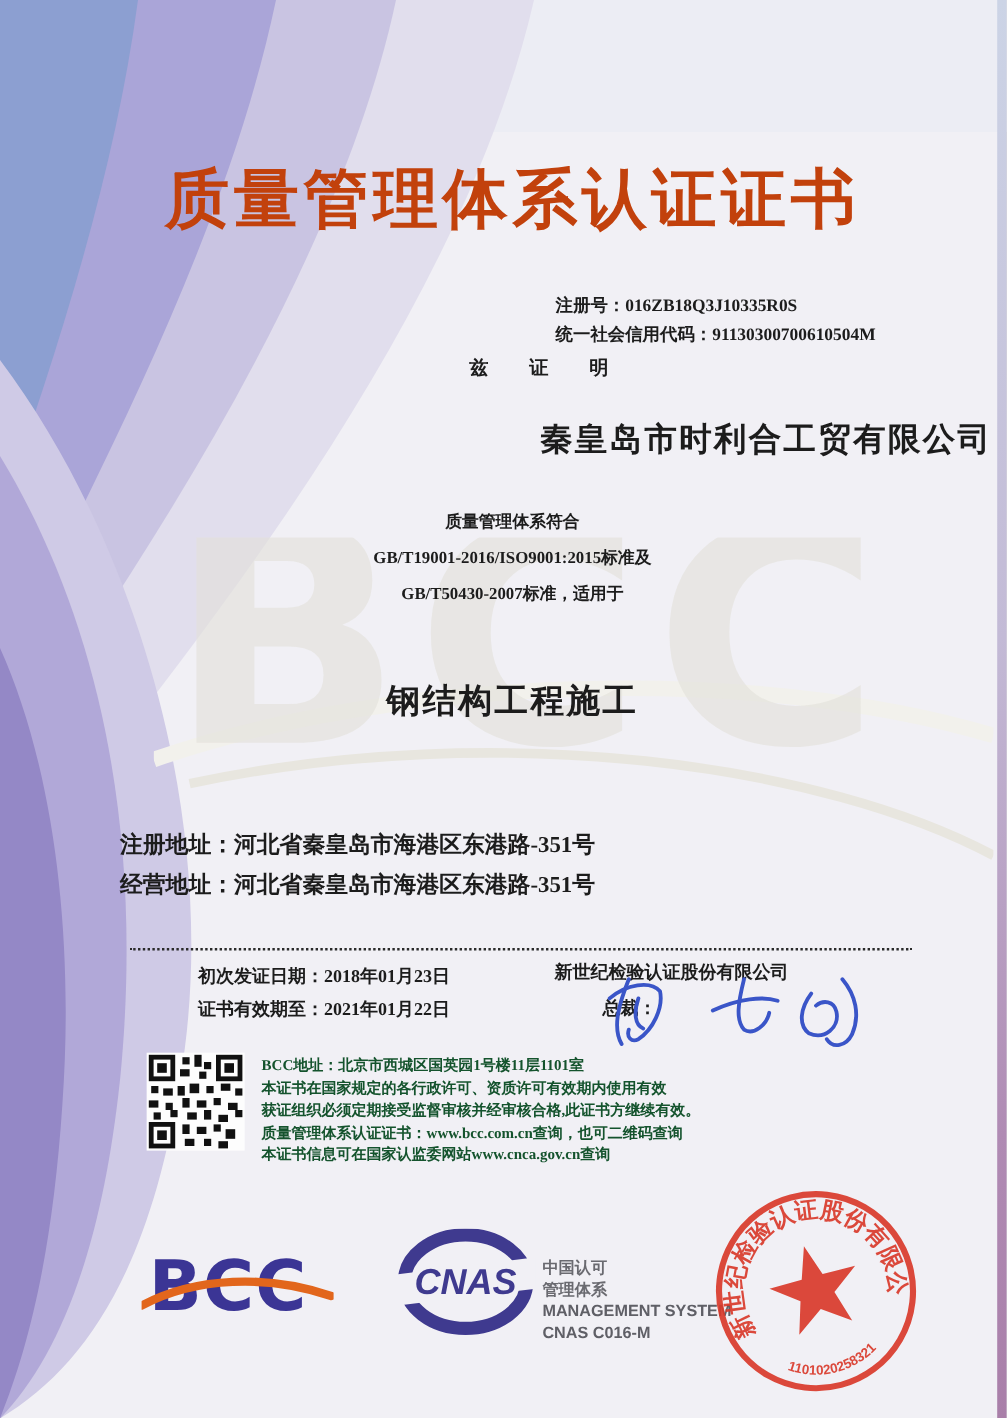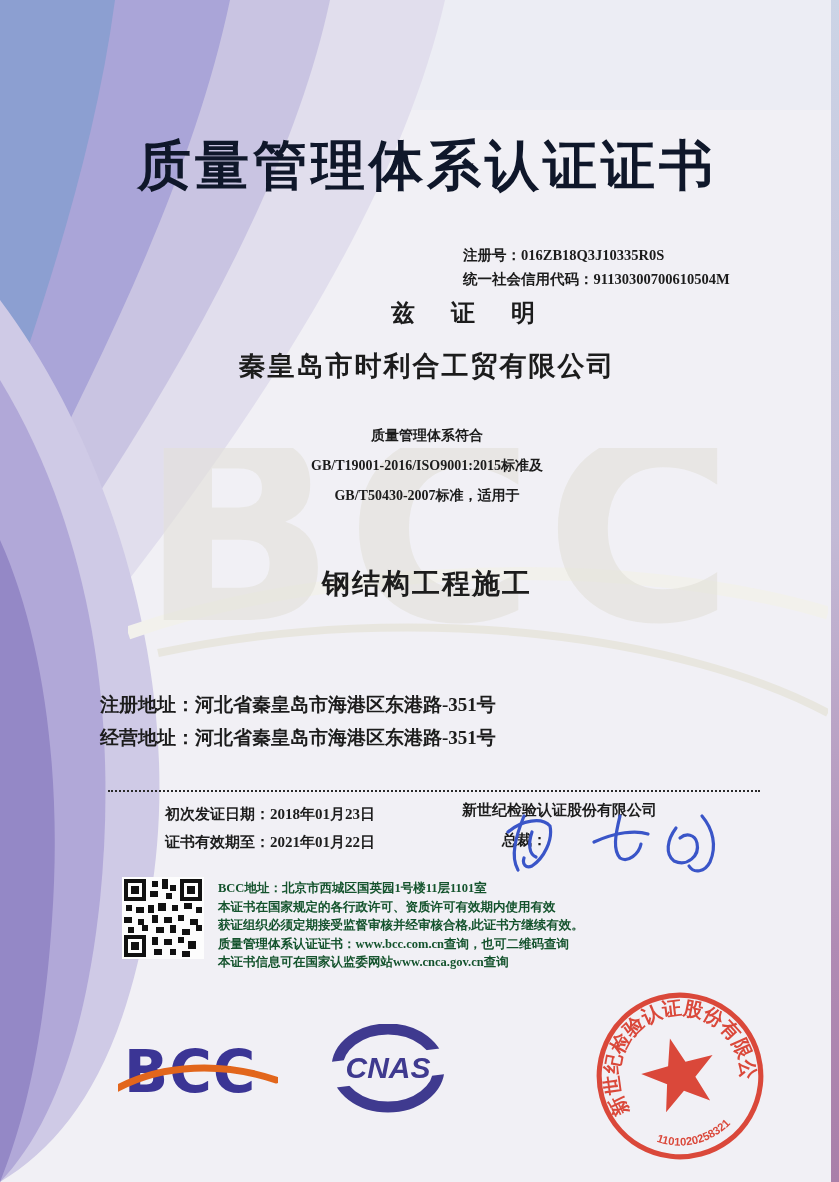--- a/index.html
+++ b/index.html
@@ -21,25 +21,25 @@
   .watermark .wm-text{
     position:absolute;left:18px;top:-62px;
     font-family:"DejaVu Sans","Liberation Sans",sans-serif;
     font-weight:900;font-size:252px;letter-spacing:10px;
     color:#e3e1da;opacity:.62;transform:scaleX(1.02);
   }
   .content{z-index:2;}
   .title{
     left:27px;top:130px;width:800px;text-align:center;
     font-size:54px;font-weight:bold;letter-spacing:4px;
-    color:#0f172a;
+    color:#c2410c;
   }
   .regblock{left:463px;top:243px;font-size:14.5px;font-weight:bold;line-height:24px;}
-  .certify{left:391px;top:297px;font-size:24px;font-weight:bold;letter-spacing:15px;}
-  .company{left:27px;top:348px;width:800px;text-align:center;font-size:27px;font-weight:bold;letter-spacing:2px;}
+  .certify{left:391px;top:297px;font-size:16px;font-weight:bold;letter-spacing:15px;}
+  .company{left:27px;top:348px;width:800px;text-align:right;font-size:27px;font-weight:bold;letter-spacing:2px;}
   .standards{left:27px;top:421px;width:800px;text-align:center;font-size:14px;font-weight:bold;line-height:30px;}
   .scope{left:27px;top:565px;width:800px;text-align:center;font-size:28px;font-weight:bold;letter-spacing:2px;}
   .addresses{left:100px;top:688px;font-size:19px;font-weight:bold;line-height:33px;}
   .dotline{left:108px;top:790px;width:652px;border-top:2px dotted #2a2a2a;height:0;}
   .dates{left:137px;top:800px;font-size:15px;font-weight:bold;line-height:28px;margin-left:28px;}
   .issuer{left:462px;top:801px;font-size:15px;font-weight:bold;}
   .president{left:462px;top:831px;font-size:15px;font-weight:bold;margin-left:40px;}
   .signature{left:498px;top:804px;width:240px;height:78px;}
   .qr{left:122px;top:877px;width:82px;height:82px;}
   .notes{left:218px;top:879px;width:490px;font-size:12.5px;font-weight:bold;line-height:18.5px;color:#14532d;}
@@ -217,20 +217,26 @@
       <path d="M0,50 C45,26 105,24 158,42" fill="none" stroke="#e2661c" stroke-width="7" stroke-linecap="round"></path>
     </svg>
   </div>
 
   <svg class="abs content cnas-logo" width="116" height="90" viewBox="0 0 116 90">
     <ellipse cx="58" cy="44" rx="51" ry="39" fill="none" stroke="#3f3a8f" stroke-width="11"></ellipse>
     <rect x="-8" y="31" width="132" height="26" fill="#f1f0f5" transform="rotate(-7 58 44)"></rect>
     <text x="58" y="54" text-anchor="middle" font-family="Liberation Sans, DejaVu Sans, sans-serif" font-size="30" font-weight="bold" font-style="italic" fill="#3f3a8f">CNAS</text>
   </svg>
 
+  <div class="abs content cnas-caption">
+    <div class="cn">中国认可</div>
+    <div class="cn">管理体系</div>
+    <div>MANAGEMENT SYSTEM</div>
+    <div>CNAS C016-M</div>
+  </div>
 
   <svg class="abs content seal" width="176" height="176" viewBox="0 0 172 172">
     <defs>
       <path id="sealTextArc" d="M 29.6 106.5 A 60 60 0 1 1 142.4 106.5" fill="none"></path>
       <path id="sealNumArc" d="M 47 141.7 A 68 68 0 0 0 125 141.7" fill="none"></path>
     </defs>
     <g transform="rotate(-15 86 86)" fill="#d93a2b">
       <circle cx="86" cy="86" r="79" fill="none" stroke="#d93a2b" stroke-width="5"></circle>
       <polygon points="86,48 94.8,73.9 122.1,74.3 100.3,90.6 108.3,116.7 86,101 63.7,116.7 71.7,90.6 49.9,74.3 77.2,73.9"></polygon>
       <text font-size="19" font-weight="bold" font-family="Liberation Serif, DejaVu Serif, serif">

